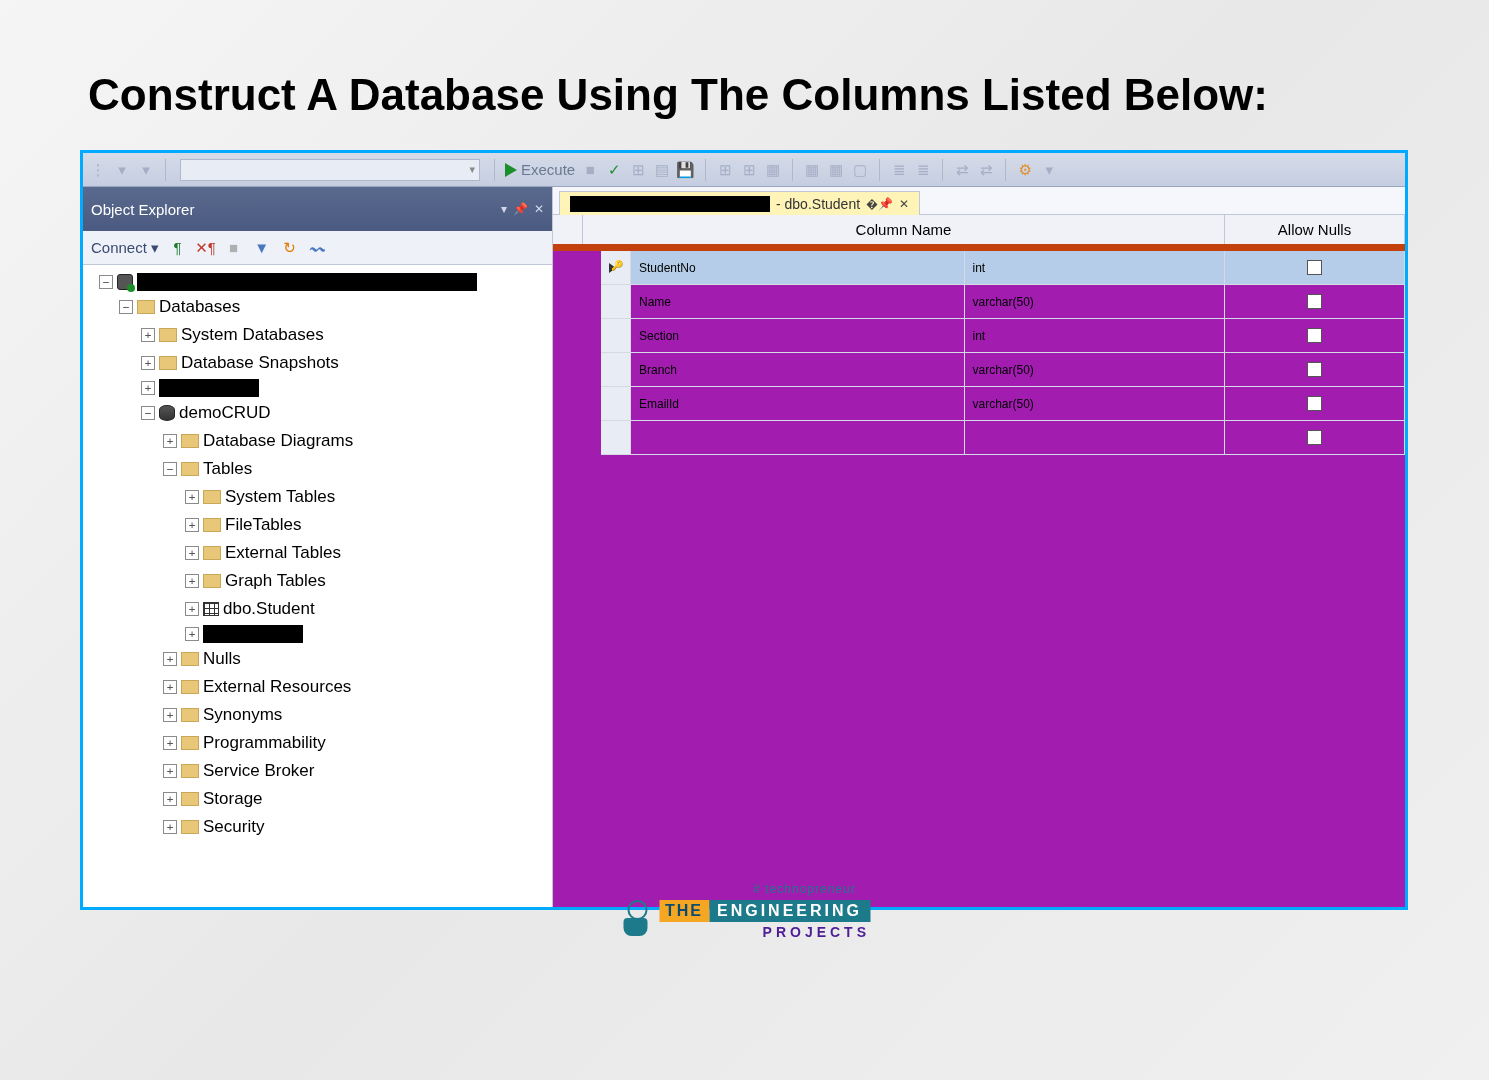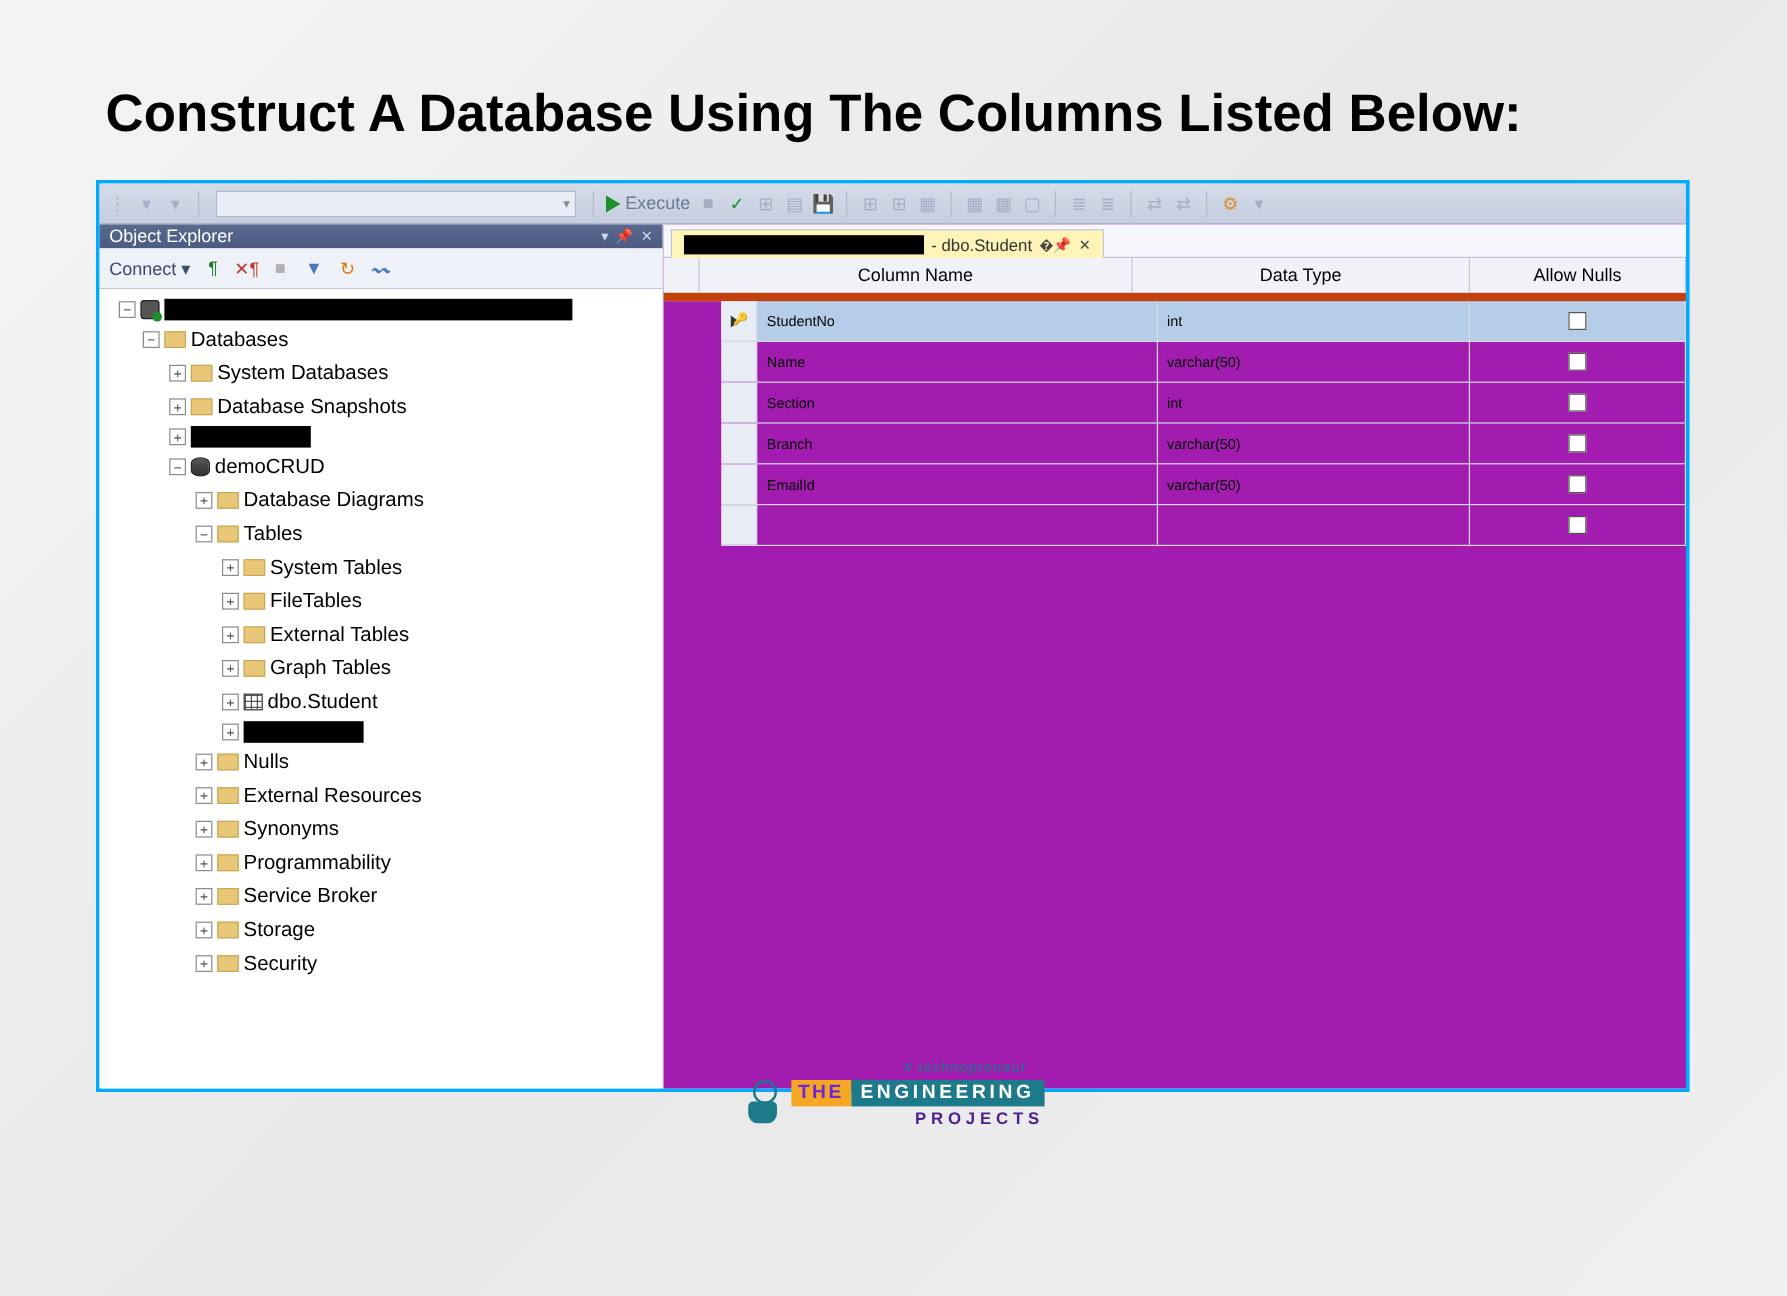--- a/index.html
+++ b/index.html
@@ -60,21 +60,21 @@
   .explorer {
     width: 470px;
     display:flex; flex-direction:column;
     border-right:1px solid #c0c7d8;
   }
   .explorer-header {
     background: linear-gradient(to bottom,#5a6a8f,#4a5a80);
     color:#fff; font-size:15px;
     padding:4px 8px;
     display:flex; align-items:center; justify-content:space-between;
-    height:20px;
+    height:44px;
   }
   .explorer-header .controls { display:flex; gap:6px; align-items:center; font-size:12px; }
   .explorer-header .controls span { color:#d0d8ea; }
   .connect-bar {
     background:#eef1f8;
     border-bottom:1px solid #c0c7d8;
     padding:4px 8px;
     display:flex; align-items:center; gap:10px;
     font-size:15px;
     height:34px;
@@ -194,21 +194,21 @@
   .robot::before {
     content:''; position:absolute; top:0; left:8px;
     width:16px;height:16px; border:2px solid #1d7a8a; border-radius:50%;
   }
   .robot::after {
     content:''; position:absolute; top:18px; left:4px;
     width:24px;height:18px; background:#1d7a8a; border-radius:4px 4px 8px 8px;
   }
   .logo-text { display:flex; flex-direction:column; }
   .logo-line1 { display:flex; }
-  .logo-the { background:#f5a623; color:#6d28d9; padding:2px 6px; font-weight:700; font-size:16px; letter-spacing:2px; }
+  .logo-the { background:#f5a623; color:#0c4a6e; padding:2px 6px; font-weight:700; font-size:16px; letter-spacing:2px; }
   .logo-eng { background:#1d7a8a; color:#fff; padding:2px 8px; font-weight:700; font-size:16px; letter-spacing:3px; }
   .logo-proj { color:#4c1d95; font-weight:700; font-size:14px; letter-spacing:4px; text-align:right; padding-top:2px; }
 </style>
 </head>
 <body>
 
 <h1 class="page-title">Construct A Database Using The Columns Listed Below:</h1>
 
 <div class="app-frame">
 
@@ -381,21 +381,20 @@
         <div class="tab">
           <span class="redact-tab"></span>
           <span>- dbo.Student</span>
           <span class="pin">�📌</span>
           <span class="close">✕</span>
         </div>
       </div>
       <div class="grid-head">
         <div class="gh gh-sel"></div>
         <div class="gh gh-col1">Column Name</div>
-        <div class="gh gh-col2">Data Type</div>
         <div class="gh gh-col3">Allow Nulls</div>
       </div>
       <div class="grid-body" id="grid-body">
           <div class="grid-row selected">
             <div class="cell cell-sel">
               <span class="key-icon"></span>
             </div>
             <div class="cell cell-col1">StudentNo</div>
             <div class="cell cell-col2">int</div>
             <div class="cell cell-col3">

